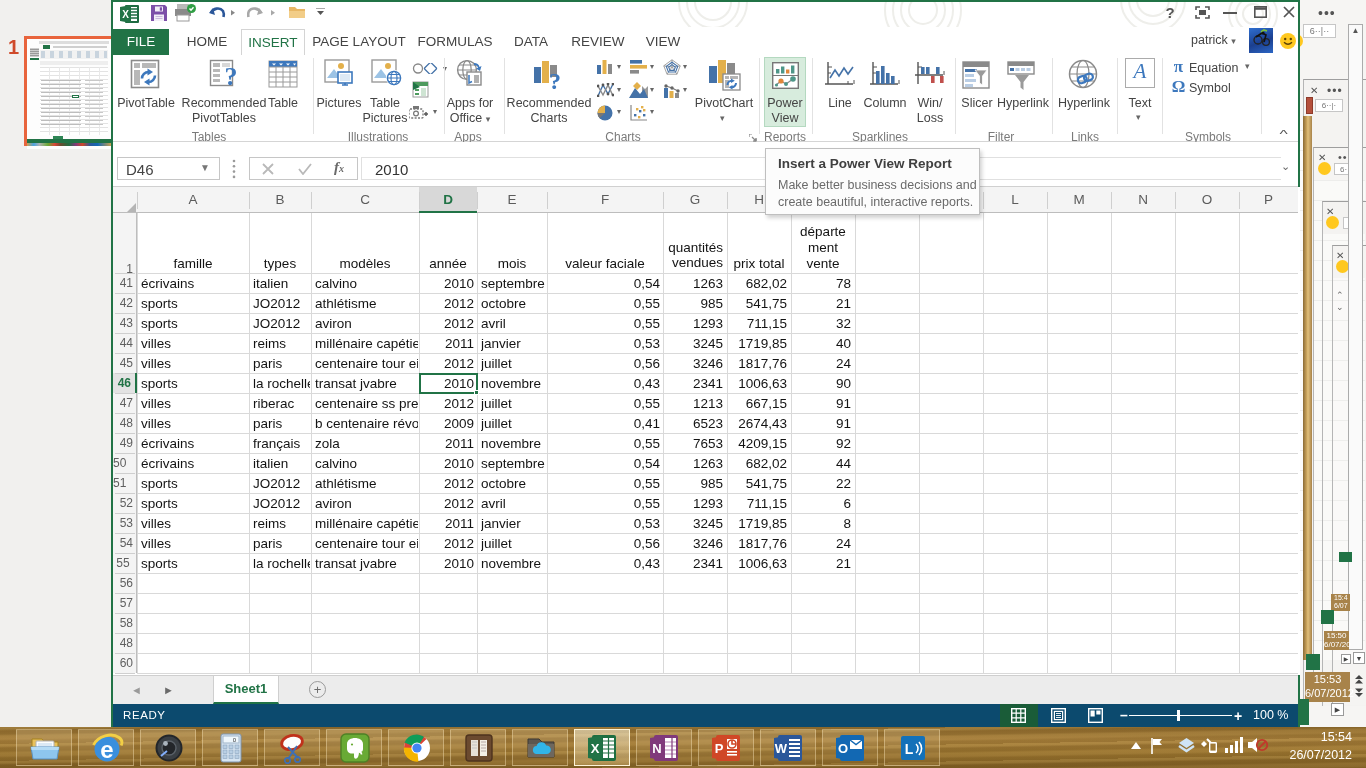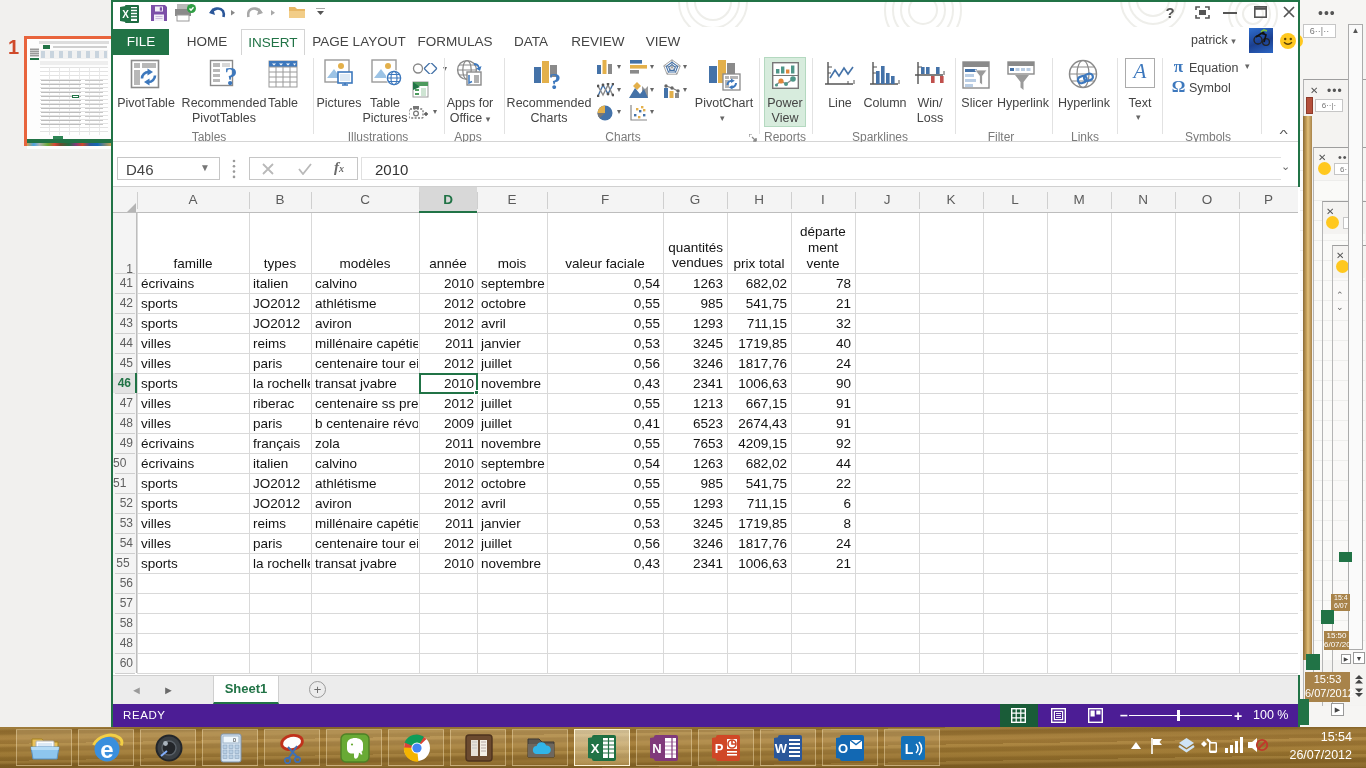--- a/index.html
+++ b/index.html
@@ -14,21 +14,21 @@
 #titlebar { position:absolute; left:0; top:0; width:100%; height:27px; background:#fff; }
 #tabrow { position:absolute; left:0; top:27px; width:100%; height:28px; background:#fff; }
 .tab { position:absolute; top:2px; height:26px; line-height:26px; font-size:13.5px; color:#444; text-align:center; }
 #ribbon { position:absolute; left:0; top:55px; width:100%; height:87px; background:#fff; border-bottom:1px solid #d5d5d5; }
 .glabel { position:absolute; top:75px; font-size:12px; color:#7a7a7a; text-align:center; white-space:nowrap; }
 .gsep { position:absolute; top:3px; height:76px; width:1px; background:#e2e2e2; }
 .bcap { position:absolute; font-size:12.5px; color:#444; text-align:center; white-space:nowrap; }
 #fbar { position:absolute; left:0; top:142px; width:100%; height:45px; background:#fff; border-bottom:1px solid #d0d0d0; }
 #grid { position:absolute; left:0; top:187px; width:1187px; height:488px; background:#fff; overflow:hidden; }
 #tabbar { position:absolute; left:0; top:675px; width:100%; height:29px; background:#ececec; border-top:1px solid #cfcfcf; }
-#statusbar { position:absolute; left:0; top:704px; width:100%; height:23px; background:#4c1d95; }
+#statusbar { position:absolute; left:0; top:704px; width:100%; height:23px; background:#0c4a6e; }
 
 #taskbar { position:absolute; left:0; top:727px; width:1366px; height:41px;
   background:linear-gradient(180deg,#8f6c2d 0%,#a47d3a 30%,#99742f 60%,#7f5f24 100%); }
 .tbtn { position:absolute; top:2px; width:56px; height:37px; border:1px solid rgba(245,225,180,.45);
   background:linear-gradient(180deg,rgba(250,230,185,.22),rgba(140,100,40,.16)); }
 .tbtn svg { position:absolute; left:11px; top:2px; }
 .cellL { position:absolute; font-size:13px; color:#131313; white-space:nowrap; overflow:hidden; }
 .cellR { position:absolute; font-size:13px; color:#131313; white-space:nowrap; text-align:right; }
 </style>
 </head>
@@ -813,20 +813,24 @@
         <div class="cellR" style="left:306px;top:369px;width:55px;font-size:13.5px">2010</div>
         <div class="cellL" style="left:368px;top:369px;width:65px;font-size:13.5px">novembre</div>
         <div class="cellR" style="left:434px;top:369px;width:113px;font-size:13.5px">0,43</div>
         <div class="cellR" style="left:550px;top:369px;width:60px;font-size:13.5px">2341</div>
         <div class="cellR" style="left:614px;top:369px;width:60px;font-size:13.5px">1006,63</div>
         <div class="cellR" style="left:678px;top:369px;width:60px;font-size:13.5px">21</div>
       </div>
     <div class="abs" style="left:306px;top:186px;width:59px;height:21px;border:2px solid #217346"></div>
     <div class="abs" style="left:361px;top:203px;width:5px;height:5px;background:#217346;border:1px solid #fff"></div>
   </div>
+  <div id="tooltip" class="abs" style="left:652px;top:148px;width:215px;height:67px;background:#fcfcfc;border:1px solid #bfbfbf;box-shadow:2px 3px 4px rgba(0,0,0,0.18);z-index:50">
+    <div class="abs" style="left:12px;top:7px;font-size:13.5px;font-weight:bold;color:#404040">Insert a Power View Report</div>
+    <div class="abs" style="left:12px;top:28px;font-size:12.5px;color:#6a6a6a;line-height:16.5px">Make better business decisions and<br>create beautiful, interactive reports.</div>
+  </div>
   <div id="tabbar">
     <div class="abs" style="left:18px;top:8px;font-size:11px;color:#9a9a9a">◄</div>
     <div class="abs" style="left:50px;top:8px;font-size:11px;color:#6a6a6a">►</div>
     <div class="abs" style="left:100px;top:0;width:66px;height:28px;background:#fff;border-right:1px solid #cfcfcf;border-left:1px solid #cfcfcf;border-bottom:2px solid #217346;text-align:center;font-size:13px;font-weight:bold;color:#217346;line-height:26px">Sheet1</div>
     <div class="abs" style="left:196px;top:5px;width:17px;height:17px;border:1px solid #9a9a9a;border-radius:50%;color:#6a6a6a;font-size:13px;text-align:center;line-height:15px">+</div>
   </div>
   <div id="statusbar">
     <div class="abs" style="left:10px;top:5px;font-size:11.5px;color:#fff;letter-spacing:0.6px">READY</div>
     <div class="abs" style="left:887px;top:0;width:38px;height:23px;background:#1a5c38"></div>
     <svg class="abs" style="left:898px;top:4px" width="15" height="15" viewBox="0 0 15 15">

